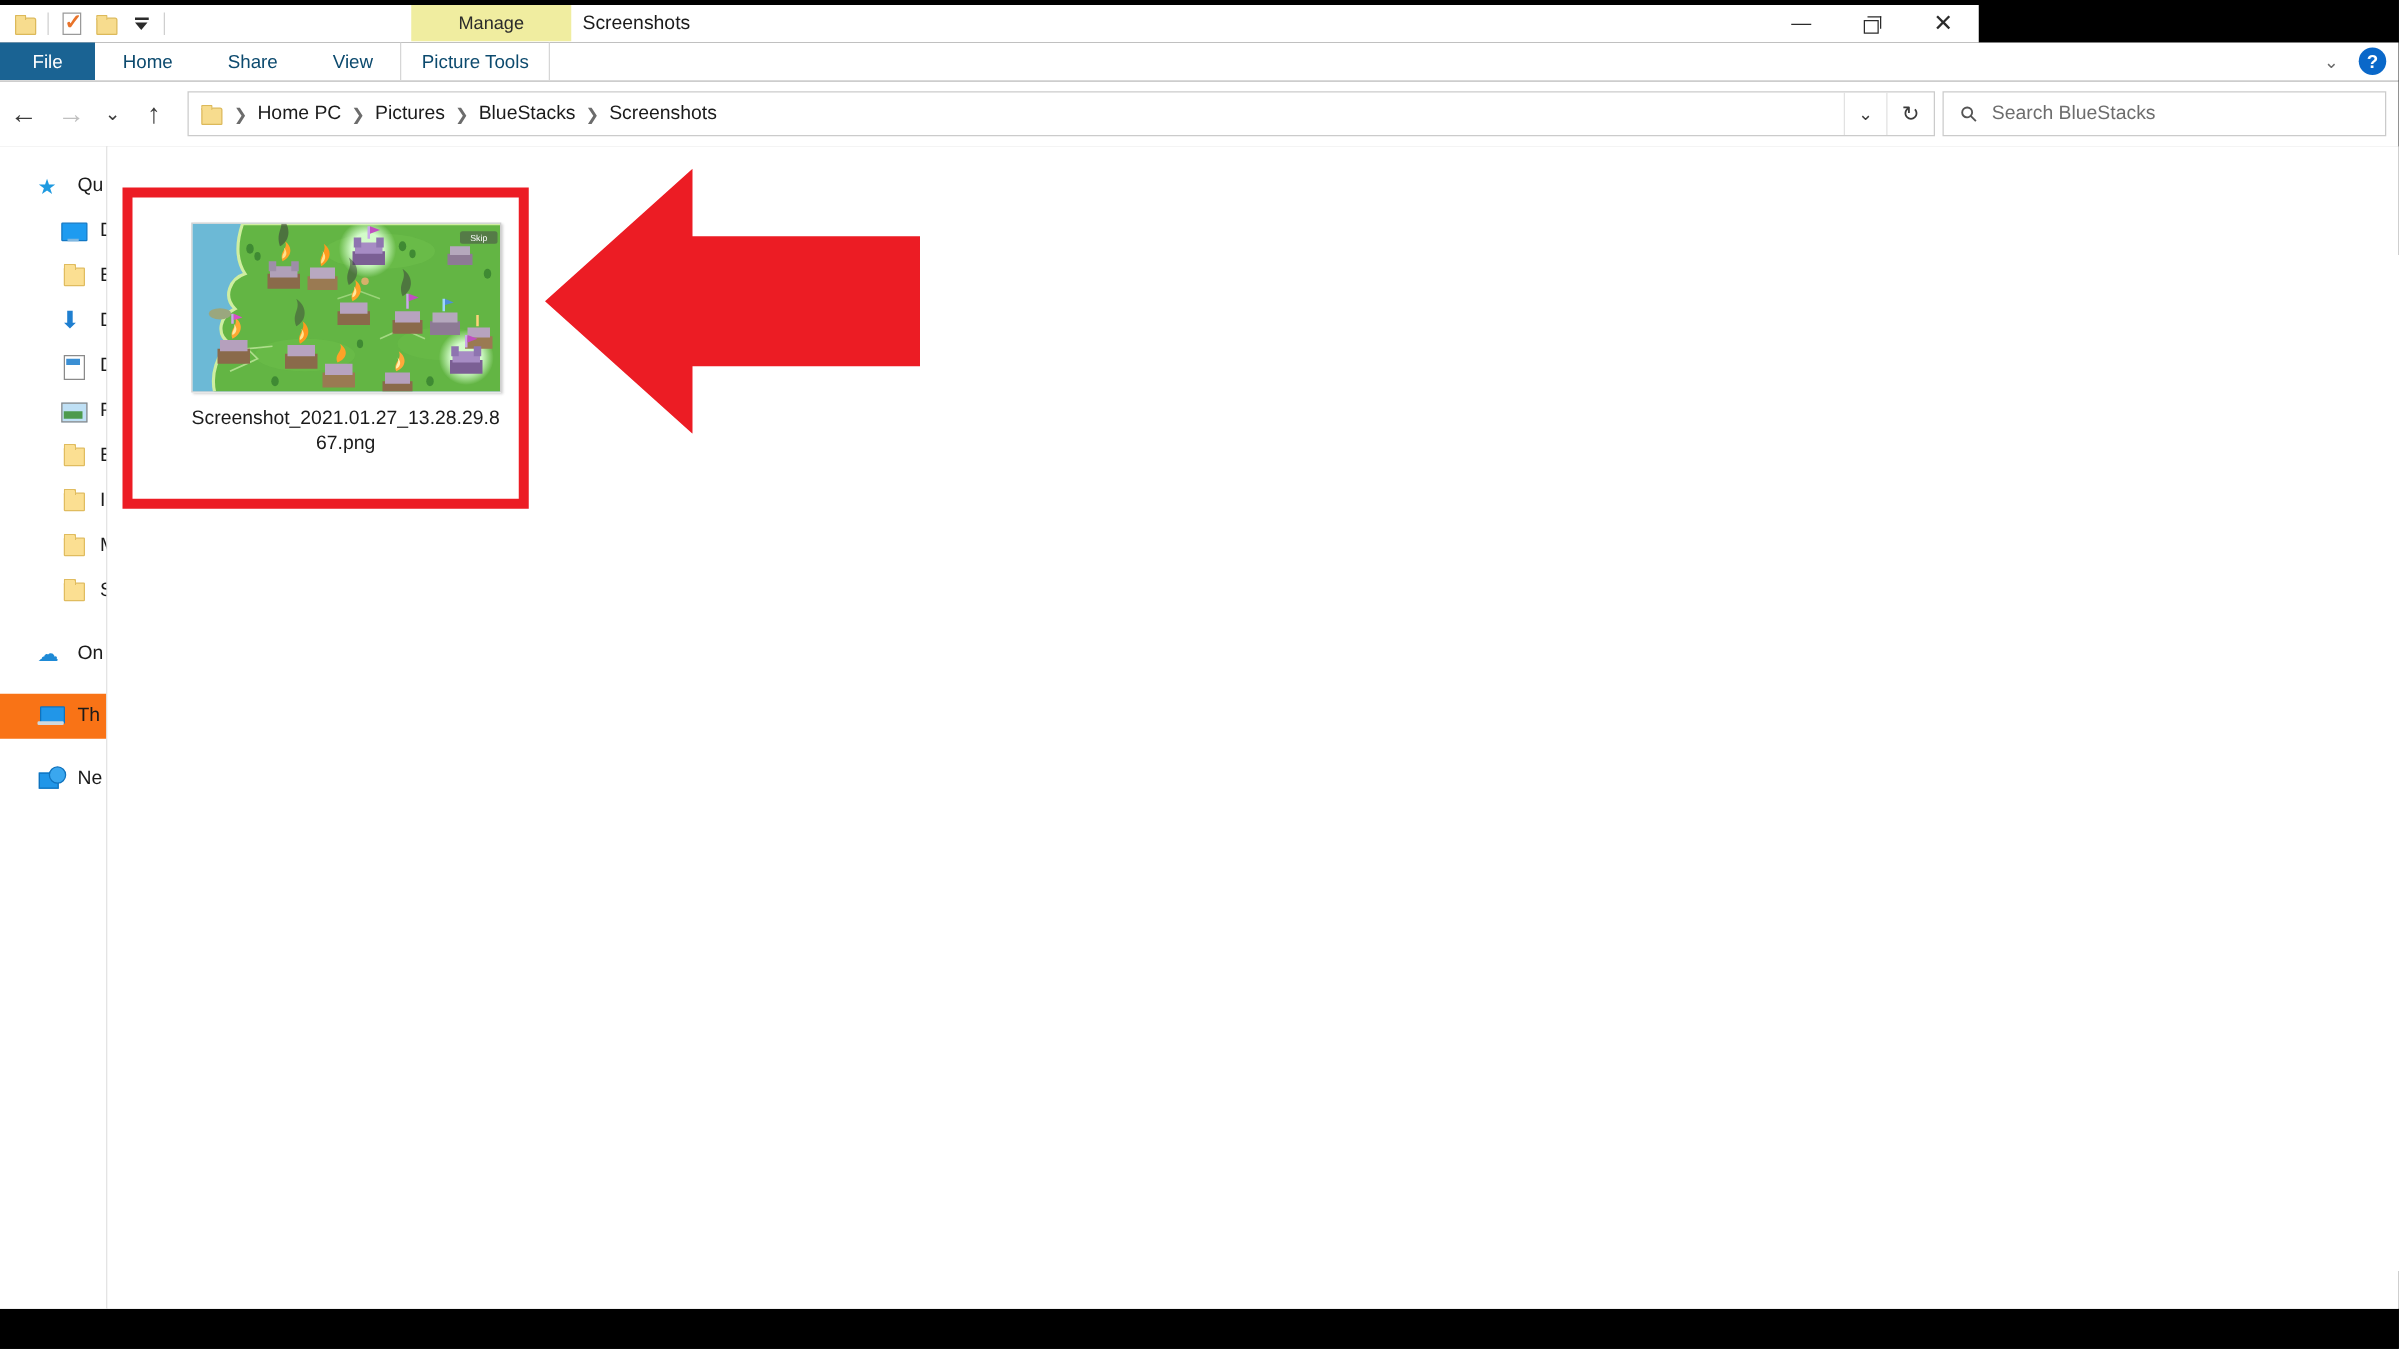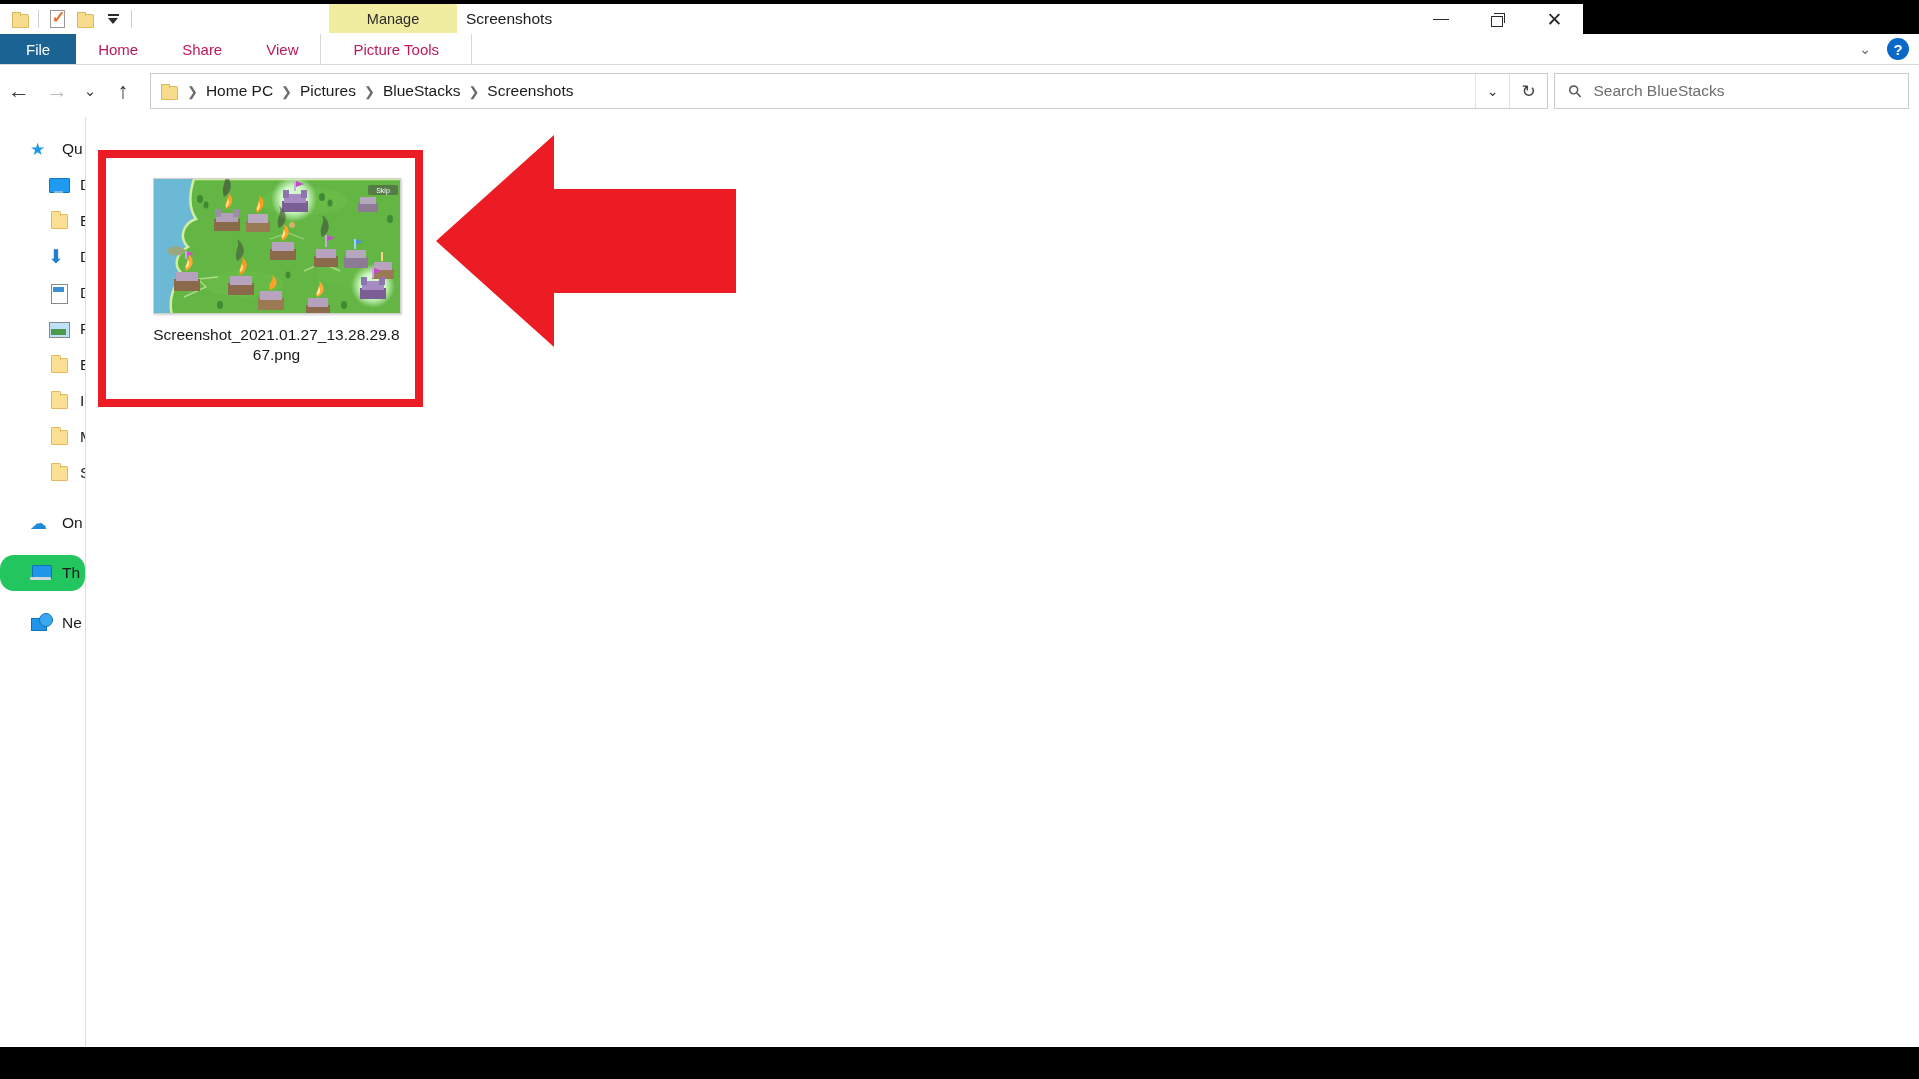--- a/index.html
+++ b/index.html
@@ -93,29 +93,29 @@
   
   .ribbonbar {
     position: absolute; left: 0; top: 34px;
     width: 1919px; height: 30px;
     background: #ffffff;
     display: flex; align-items: flex-start;
   }
   .tab {
     height: 30px; padding: 0 22px;
     display: flex; align-items: center; justify-content: center;
-    font-size: 15px; color: #be185d;
+    font-size: 15px; color: #0c4a6e;
   }
   .tab-file {
     background: #1a6393; color: #ffffff;
     padding: 0 26px;
   }
   .tab-ctx-group {
     border-left: 1px solid #d6d6d6; border-right: 1px solid #d6d6d6;
-    padding: 0 32px;
+    padding: 0 16px;
   }
   .ribbon-right {
     position: absolute; right: 0; top: 34px;
     height: 30px; display: flex; align-items: center; gap: 10px;
     padding-right: 10px;
   }
   .chev-down {
     width: 24px; height: 24px; display:flex; align-items:center; justify-content:center;
     color:#6b6b6b; font-size: 14px;
   }
@@ -187,21 +187,21 @@
     border-right: 1px solid #dcdcdc;
     padding-top: 14px;
     overflow: hidden;
   }
   .navitem {
     height: 36px; display: flex; align-items: center; gap: 10px;
     padding-left: 36px;
     font-size: 15.5px; color: #1b1b1b; white-space: nowrap;
   }
   .navitem.indent { padding-left: 48px; }
-  .navitem.selected { background: #22c55e; border-radius: 14px; }
+  .navitem.selected { background: #f97316; }
   .navitem.group { padding-left: 30px; }
   .nav-gap { height: 14px; }
   .nav-ico { width: 22px; height: 20px; flex-shrink:0; position: relative; }
 
   .folder-ico { }
   .folder-ico:before{
     content:""; position:absolute; left:3px; top:3px;
     width:15px; height:13px; background:#fbdf92;
     border:1px solid #e0bc5f; border-radius:1px;
   }

